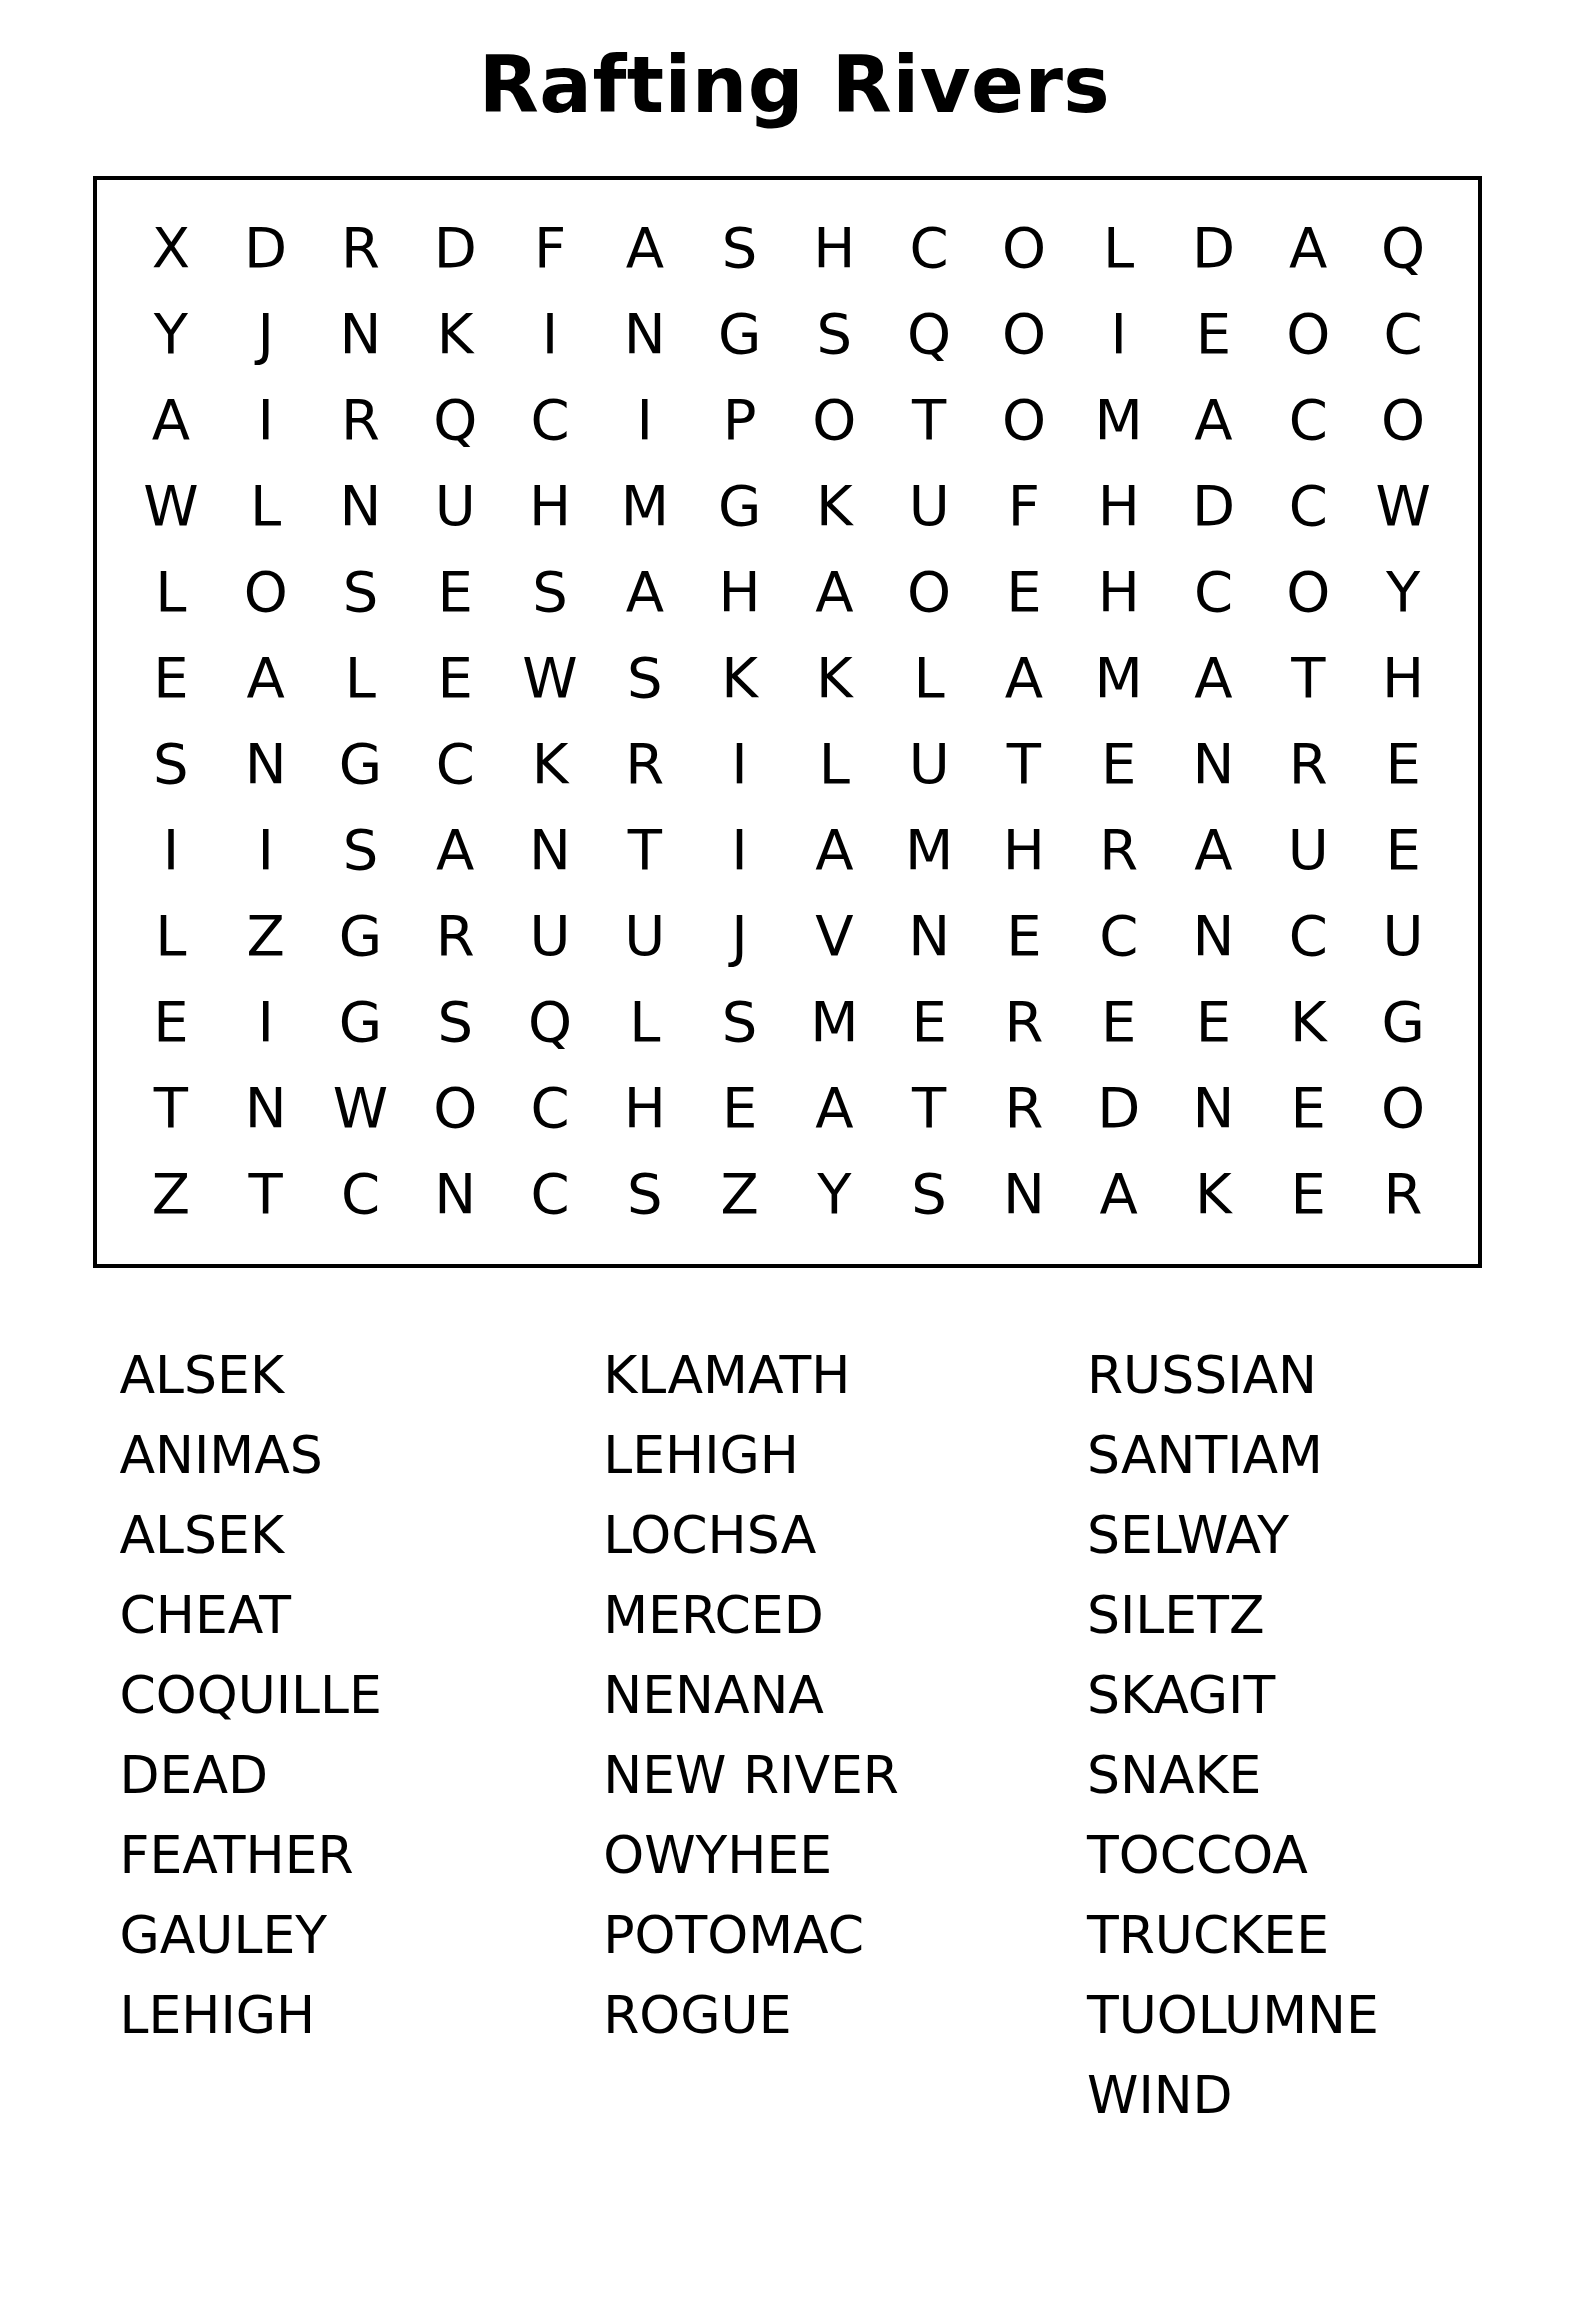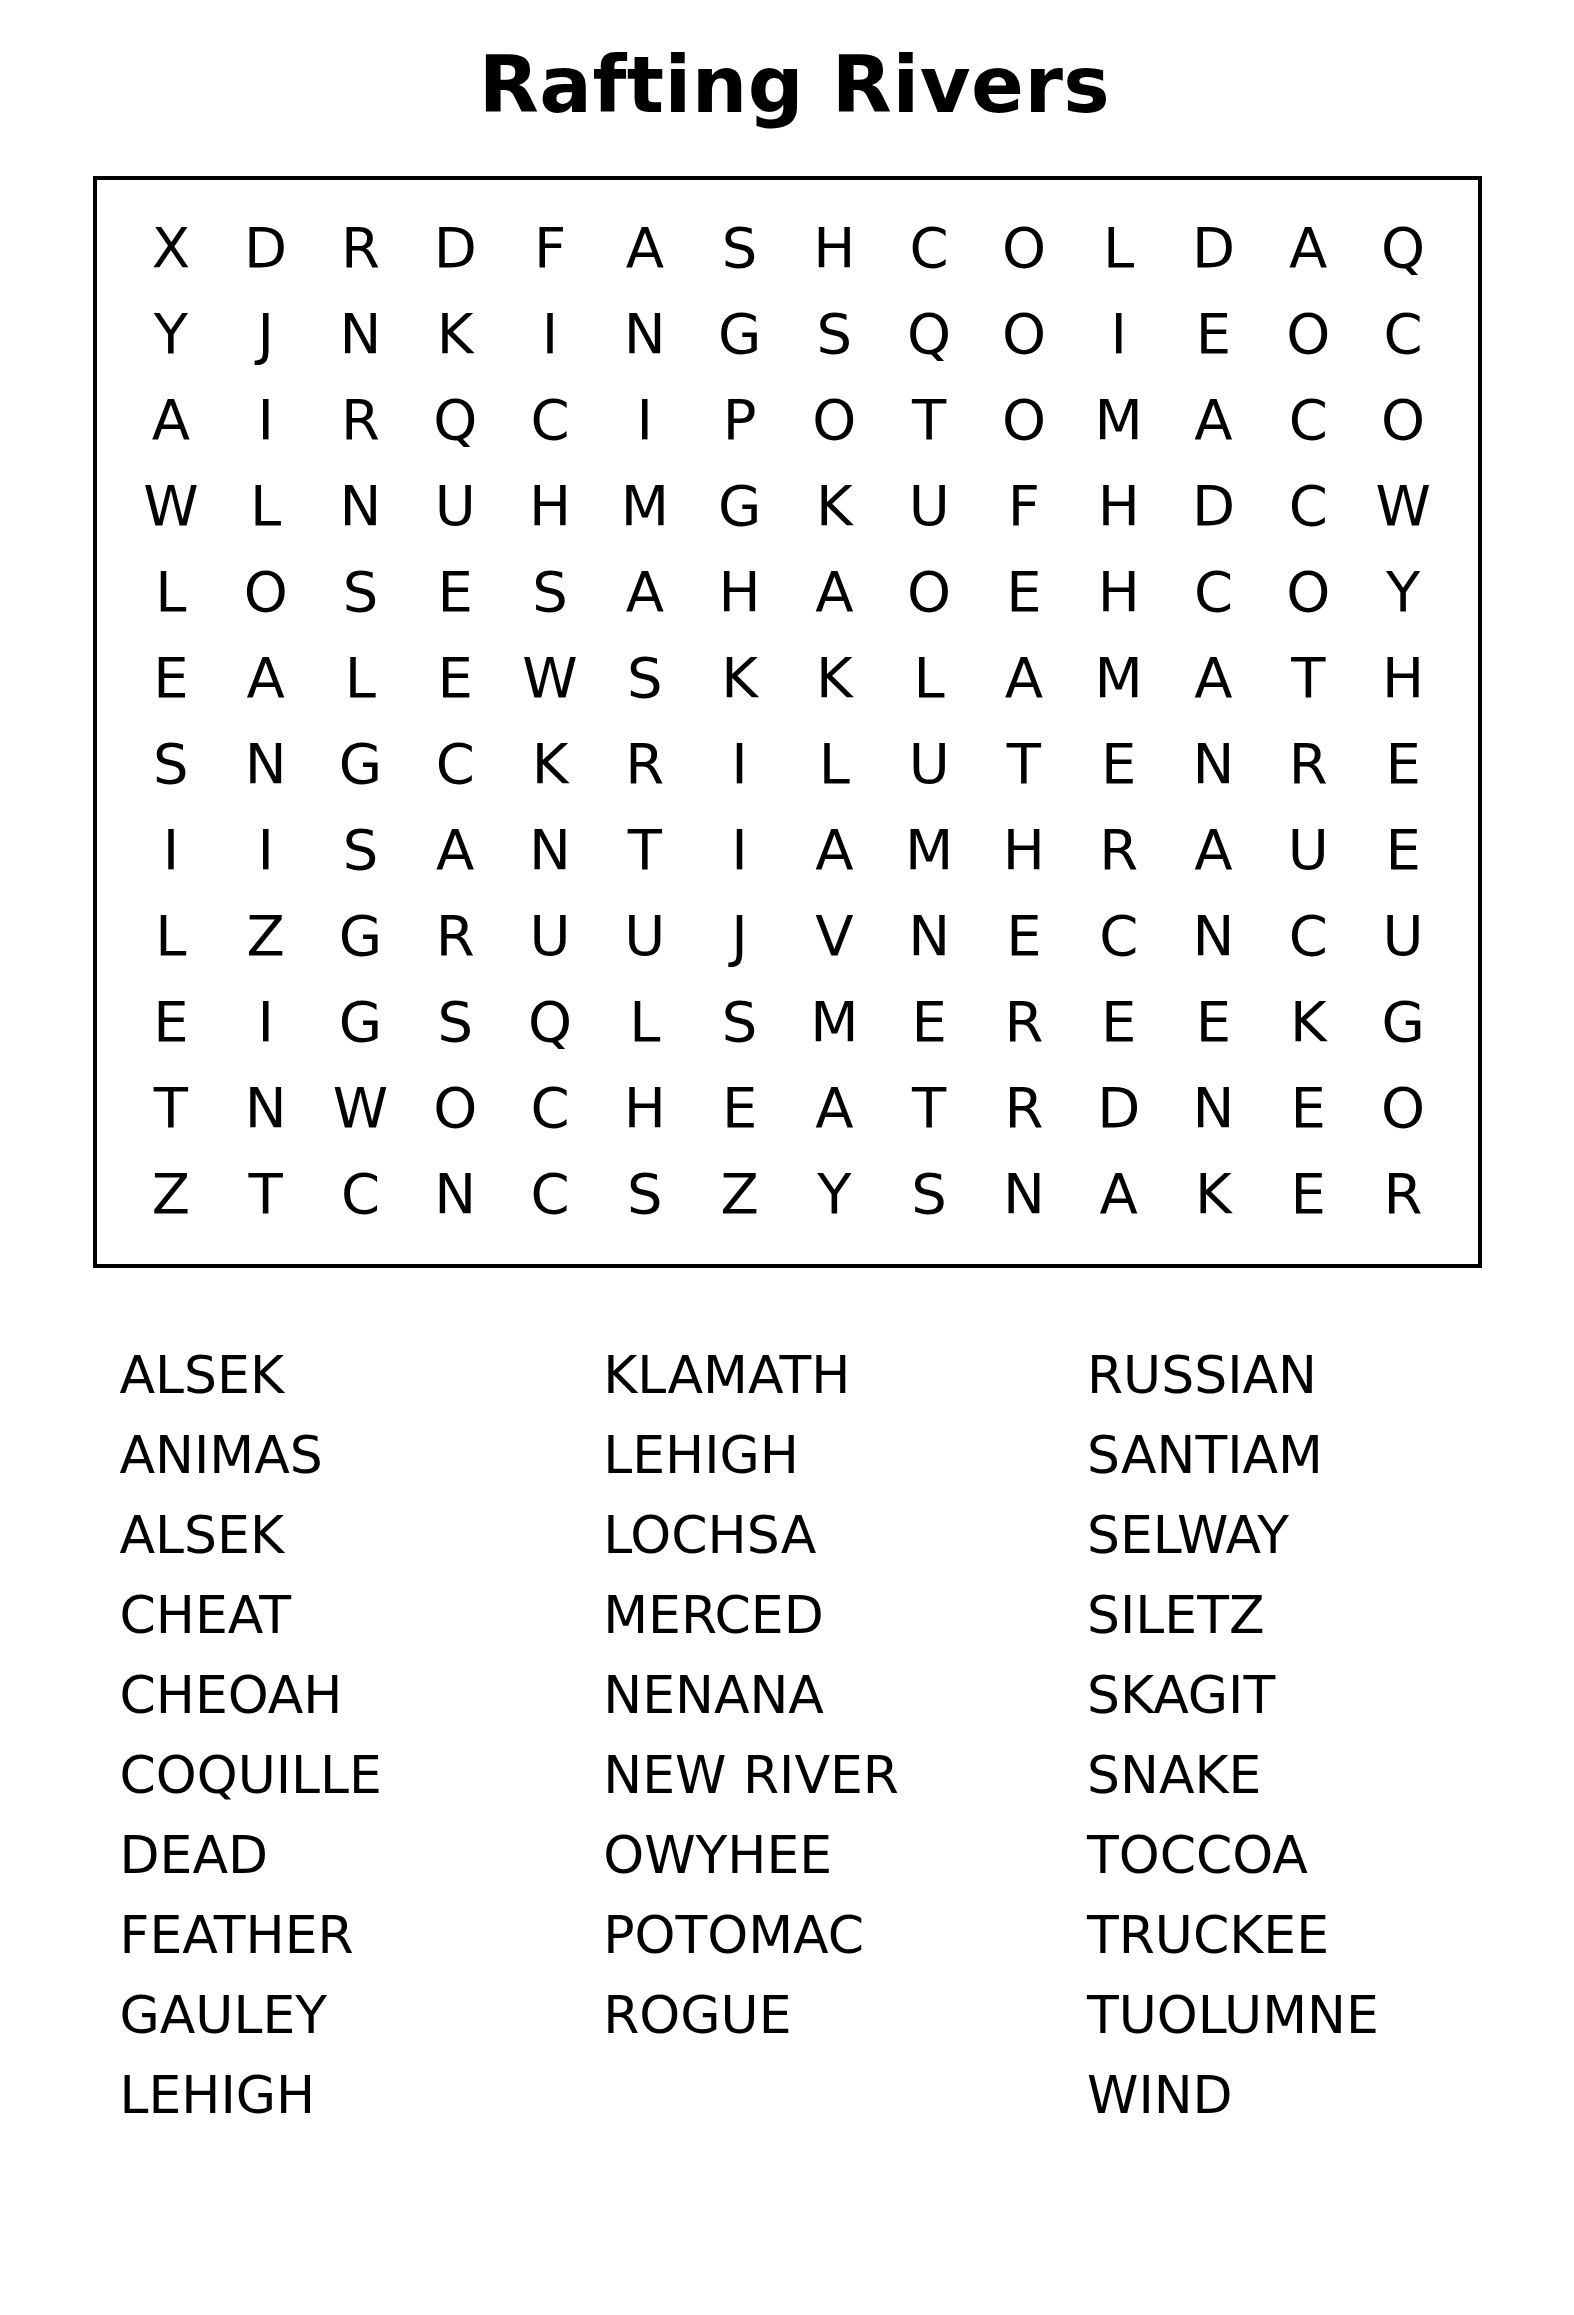--- a/index.html
+++ b/index.html
@@ -287,21 +287,20 @@
         </tbody>
     </table>
   </div>
 
   <div class="words">
     <div class="word-col">
         <div class="word">ALSEK</div>
         <div class="word">ANIMAS</div>
         <div class="word">ALSEK</div>
         <div class="word">CHEAT</div>
-        <div class="word">CHEOAH</div>
         <div class="word">COQUILLE</div>
         <div class="word">DEAD</div>
         <div class="word">FEATHER</div>
         <div class="word">GAULEY</div>
         <div class="word">LEHIGH</div>
       </div>
     <div class="word-col">
         <div class="word">KLAMATH</div>
         <div class="word">LEHIGH</div>
         <div class="word">LOCHSA</div>

